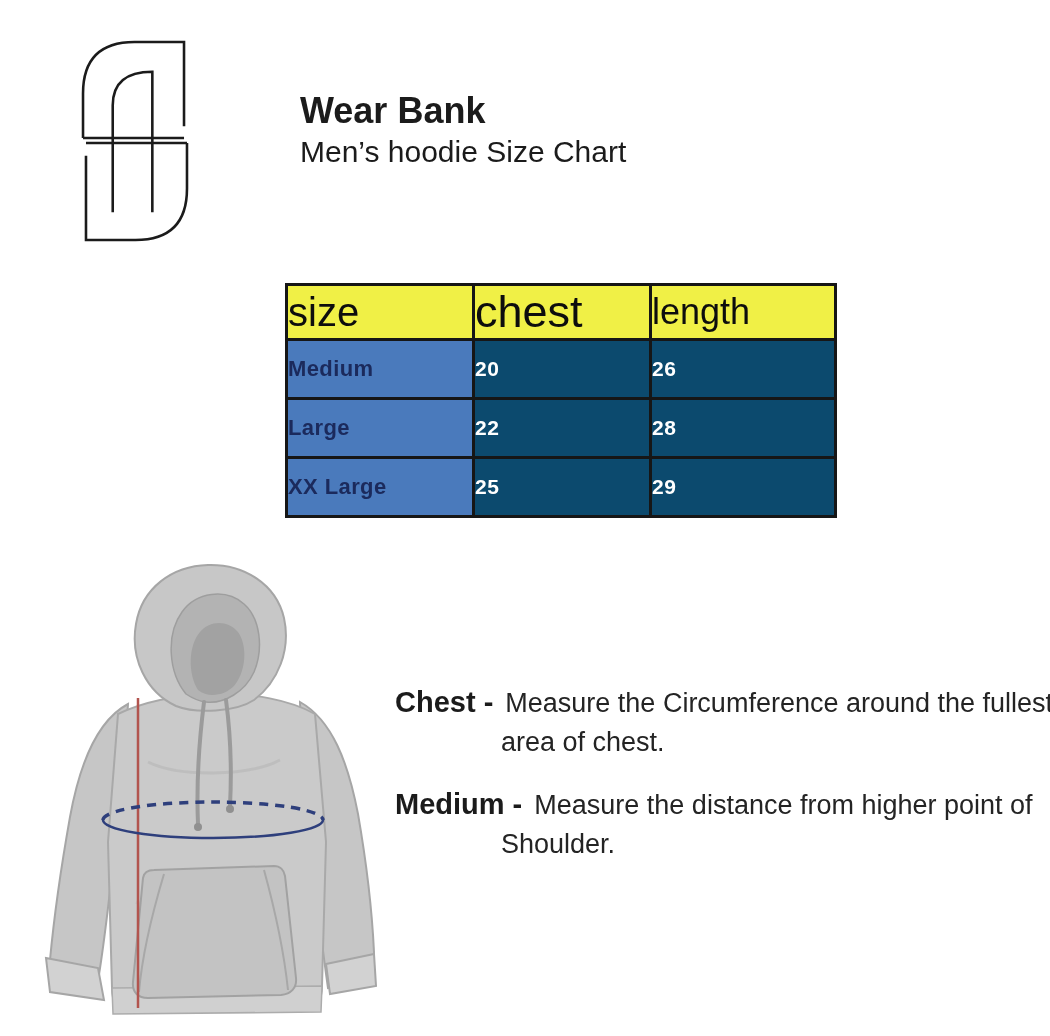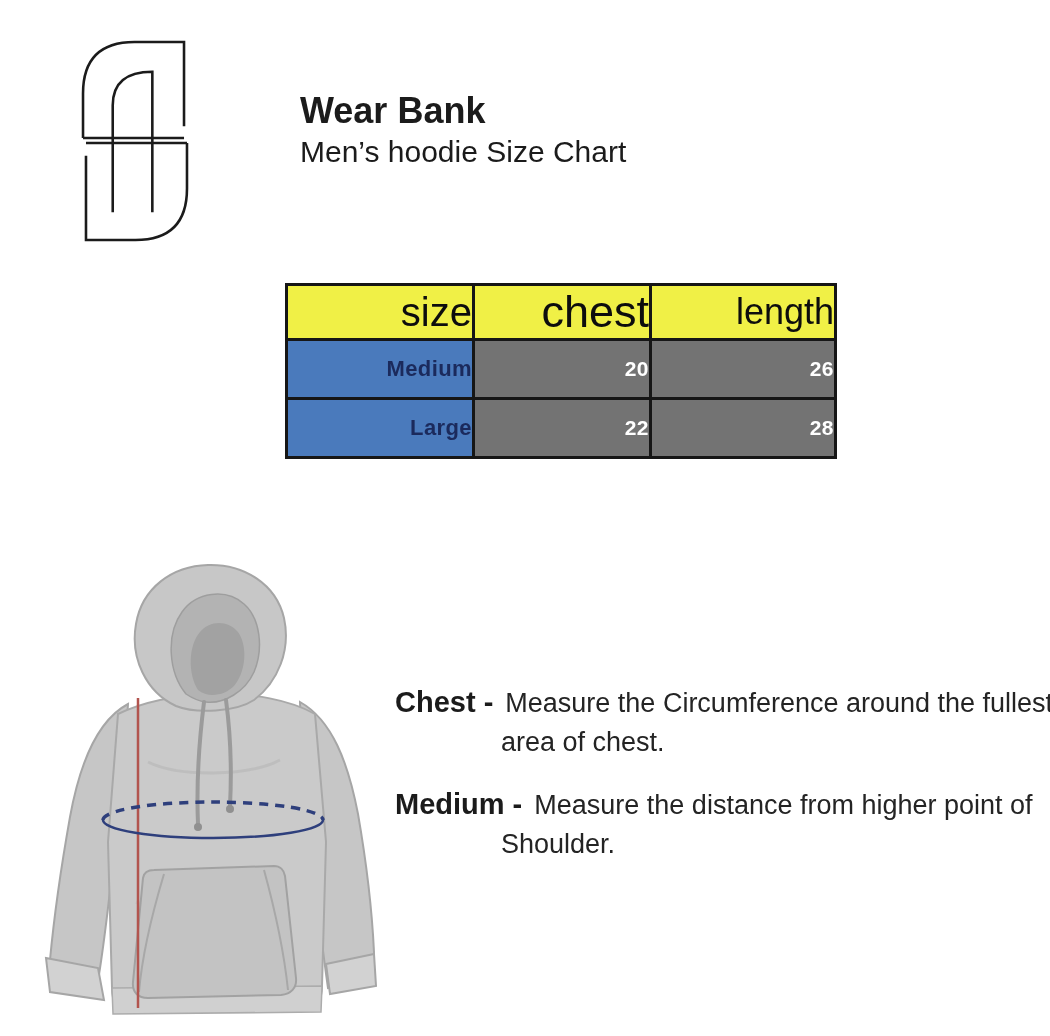--- a/index.html
+++ b/index.html
@@ -15,34 +15,34 @@
   }
   
   .title-block{position:absolute;left:300px;top:90px;width:530px;}
   .page-title{font-size:36px;font-weight:700;line-height:42px;color:#1b1b1b;}
   .page-subtitle{font-size:30px;font-weight:400;line-height:36px;color:#1b1b1b;margin-top:2px;}
   
   table.size-chart{
     position:absolute;left:285px;top:283px;border-collapse:collapse;table-layout:fixed;
   }
   table.size-chart th,table.size-chart td{
-    border:3px solid #161616;text-align:right;vertical-align:middle;padding:0;
+    border:3px solid #161616;text-align:left;vertical-align:middle;padding:0;
   }
   table.size-chart th{
     background:#f0f046;color:#0d0d0d;font-weight:400;height:49px;
   }
   th.col-size{width:184px;font-size:40px;}
   th.col-chest{width:174px;font-size:45px;}
   th.col-length{width:182px;font-size:36px;}
   td{height:56px;}
   td.size-cell{
     background:#4a7abc;color:#1b2a5c;font-weight:700;font-size:22px;letter-spacing:0.4px;margin-left:44px;
   }
   td.val-cell{
-    background:#737373;color:#ffffff;font-weight:700;font-size:21px;letter-spacing:0.5px;
+    background:#0c4a6e;color:#ffffff;font-weight:700;font-size:21px;letter-spacing:0.5px;
   }
   
   .note{position:absolute;white-space:nowrap;}
   .note-line1{white-space:nowrap;}
   .note-label{font-size:29px;font-weight:700;color:#1b1b1b;}
   .note-text{font-size:27px;font-weight:400;color:#242424;margin-left:12px;}
   .note-line2{font-size:27px;font-weight:400;color:#242424;margin-left:106px;margin-top:8px;}
   .note-chest{left:395px;top:686px;}
   .note-length{left:395px;top:788px;}
   
@@ -79,20 +79,25 @@
     <tbody>
       <tr>
         <td class="size-cell">Medium</td>
         <td class="val-cell">20</td>
         <td class="val-cell">26</td>
       </tr>
       <tr>
         <td class="size-cell">Large</td>
         <td class="val-cell">22</td>
         <td class="val-cell">28</td>
+      </tr>
+      <tr>
+        <td class="size-cell">XX Large</td>
+        <td class="val-cell">25</td>
+        <td class="val-cell">29</td>
       </tr>
     </tbody>
   </table>
 
   <div class="hoodie-wrap">
     <svg width="350" height="460" viewBox="0 0 350 460">
 
       <path d="M100,142 C70,158 52,200 42,255 C34,300 26,355 22,398 L24,420 68,430 C76,388 82,330 88,275 L96,205 Z" fill="#c6c6c6" stroke="#a6a6a6" stroke-width="2"></path>
       <path d="M18,396 L70,406 76,438 22,430 Z" fill="#d2d2d2" stroke="#a6a6a6" stroke-width="2"></path>
       <path d="M272,140 C304,158 320,200 330,252 C338,298 344,348 346,390 L344,416 300,426 C294,385 288,330 282,272 L274,200 Z" fill="#c6c6c6" stroke="#a6a6a6" stroke-width="2"></path>

